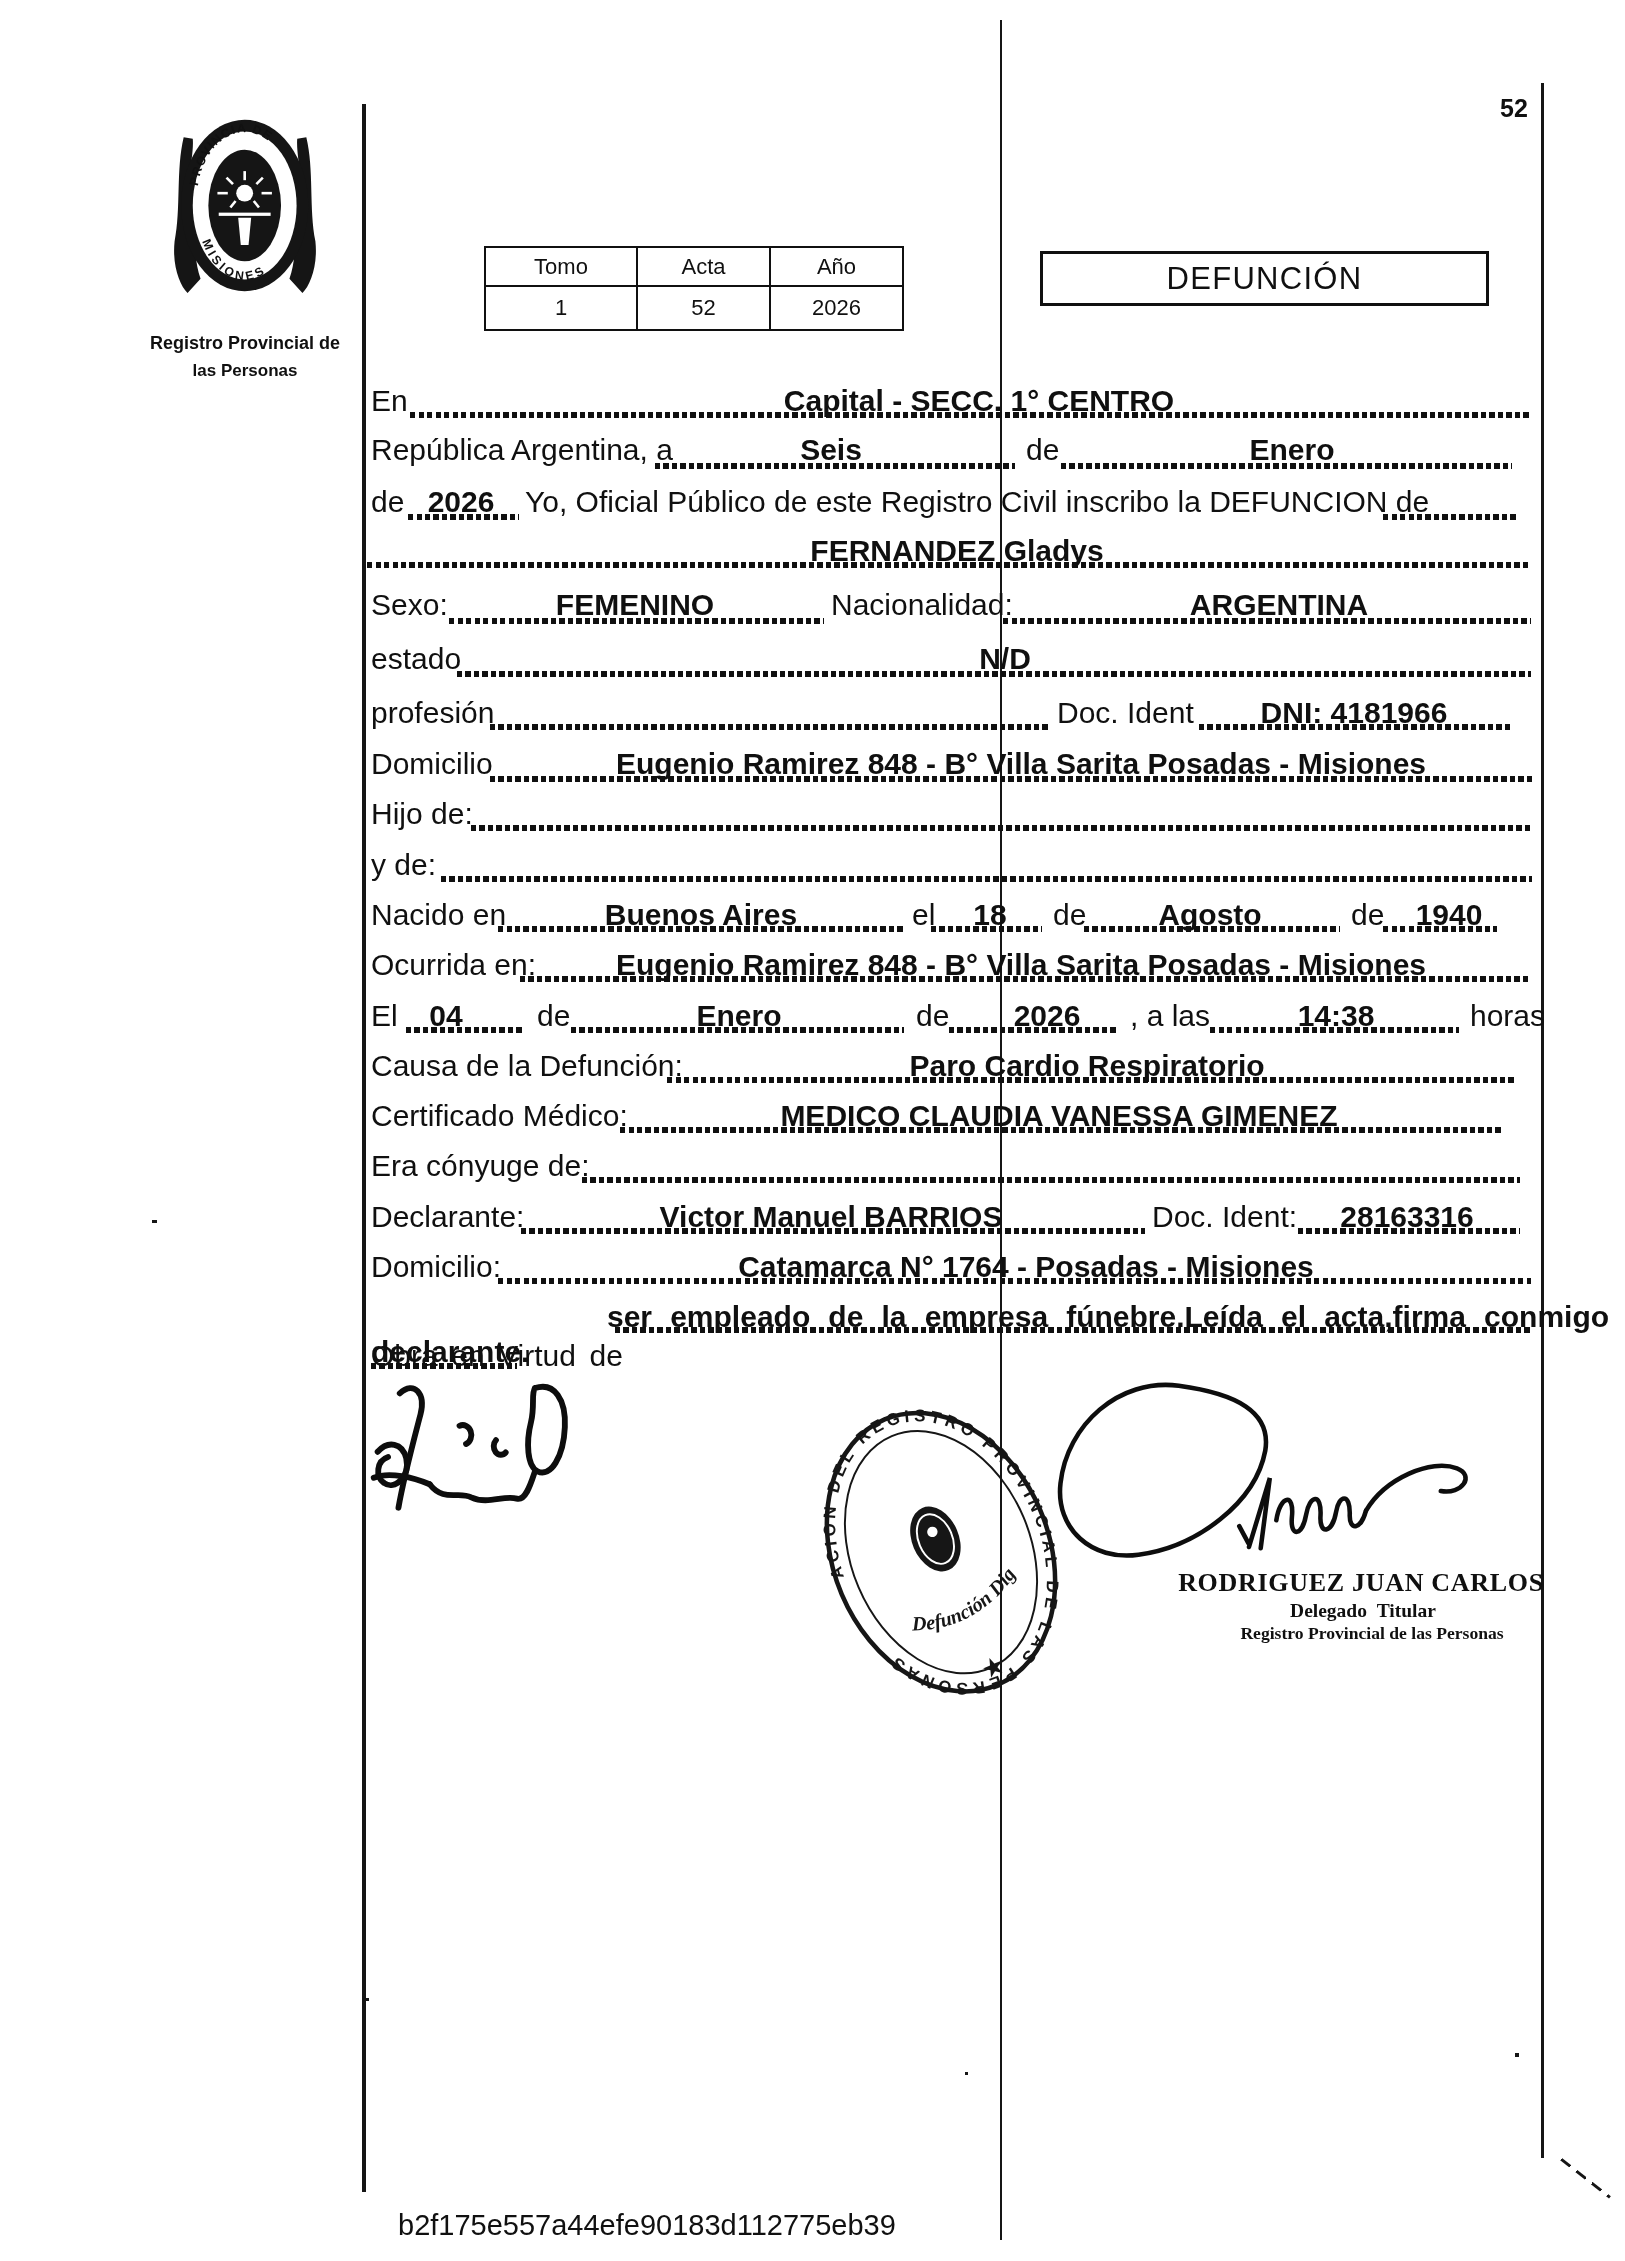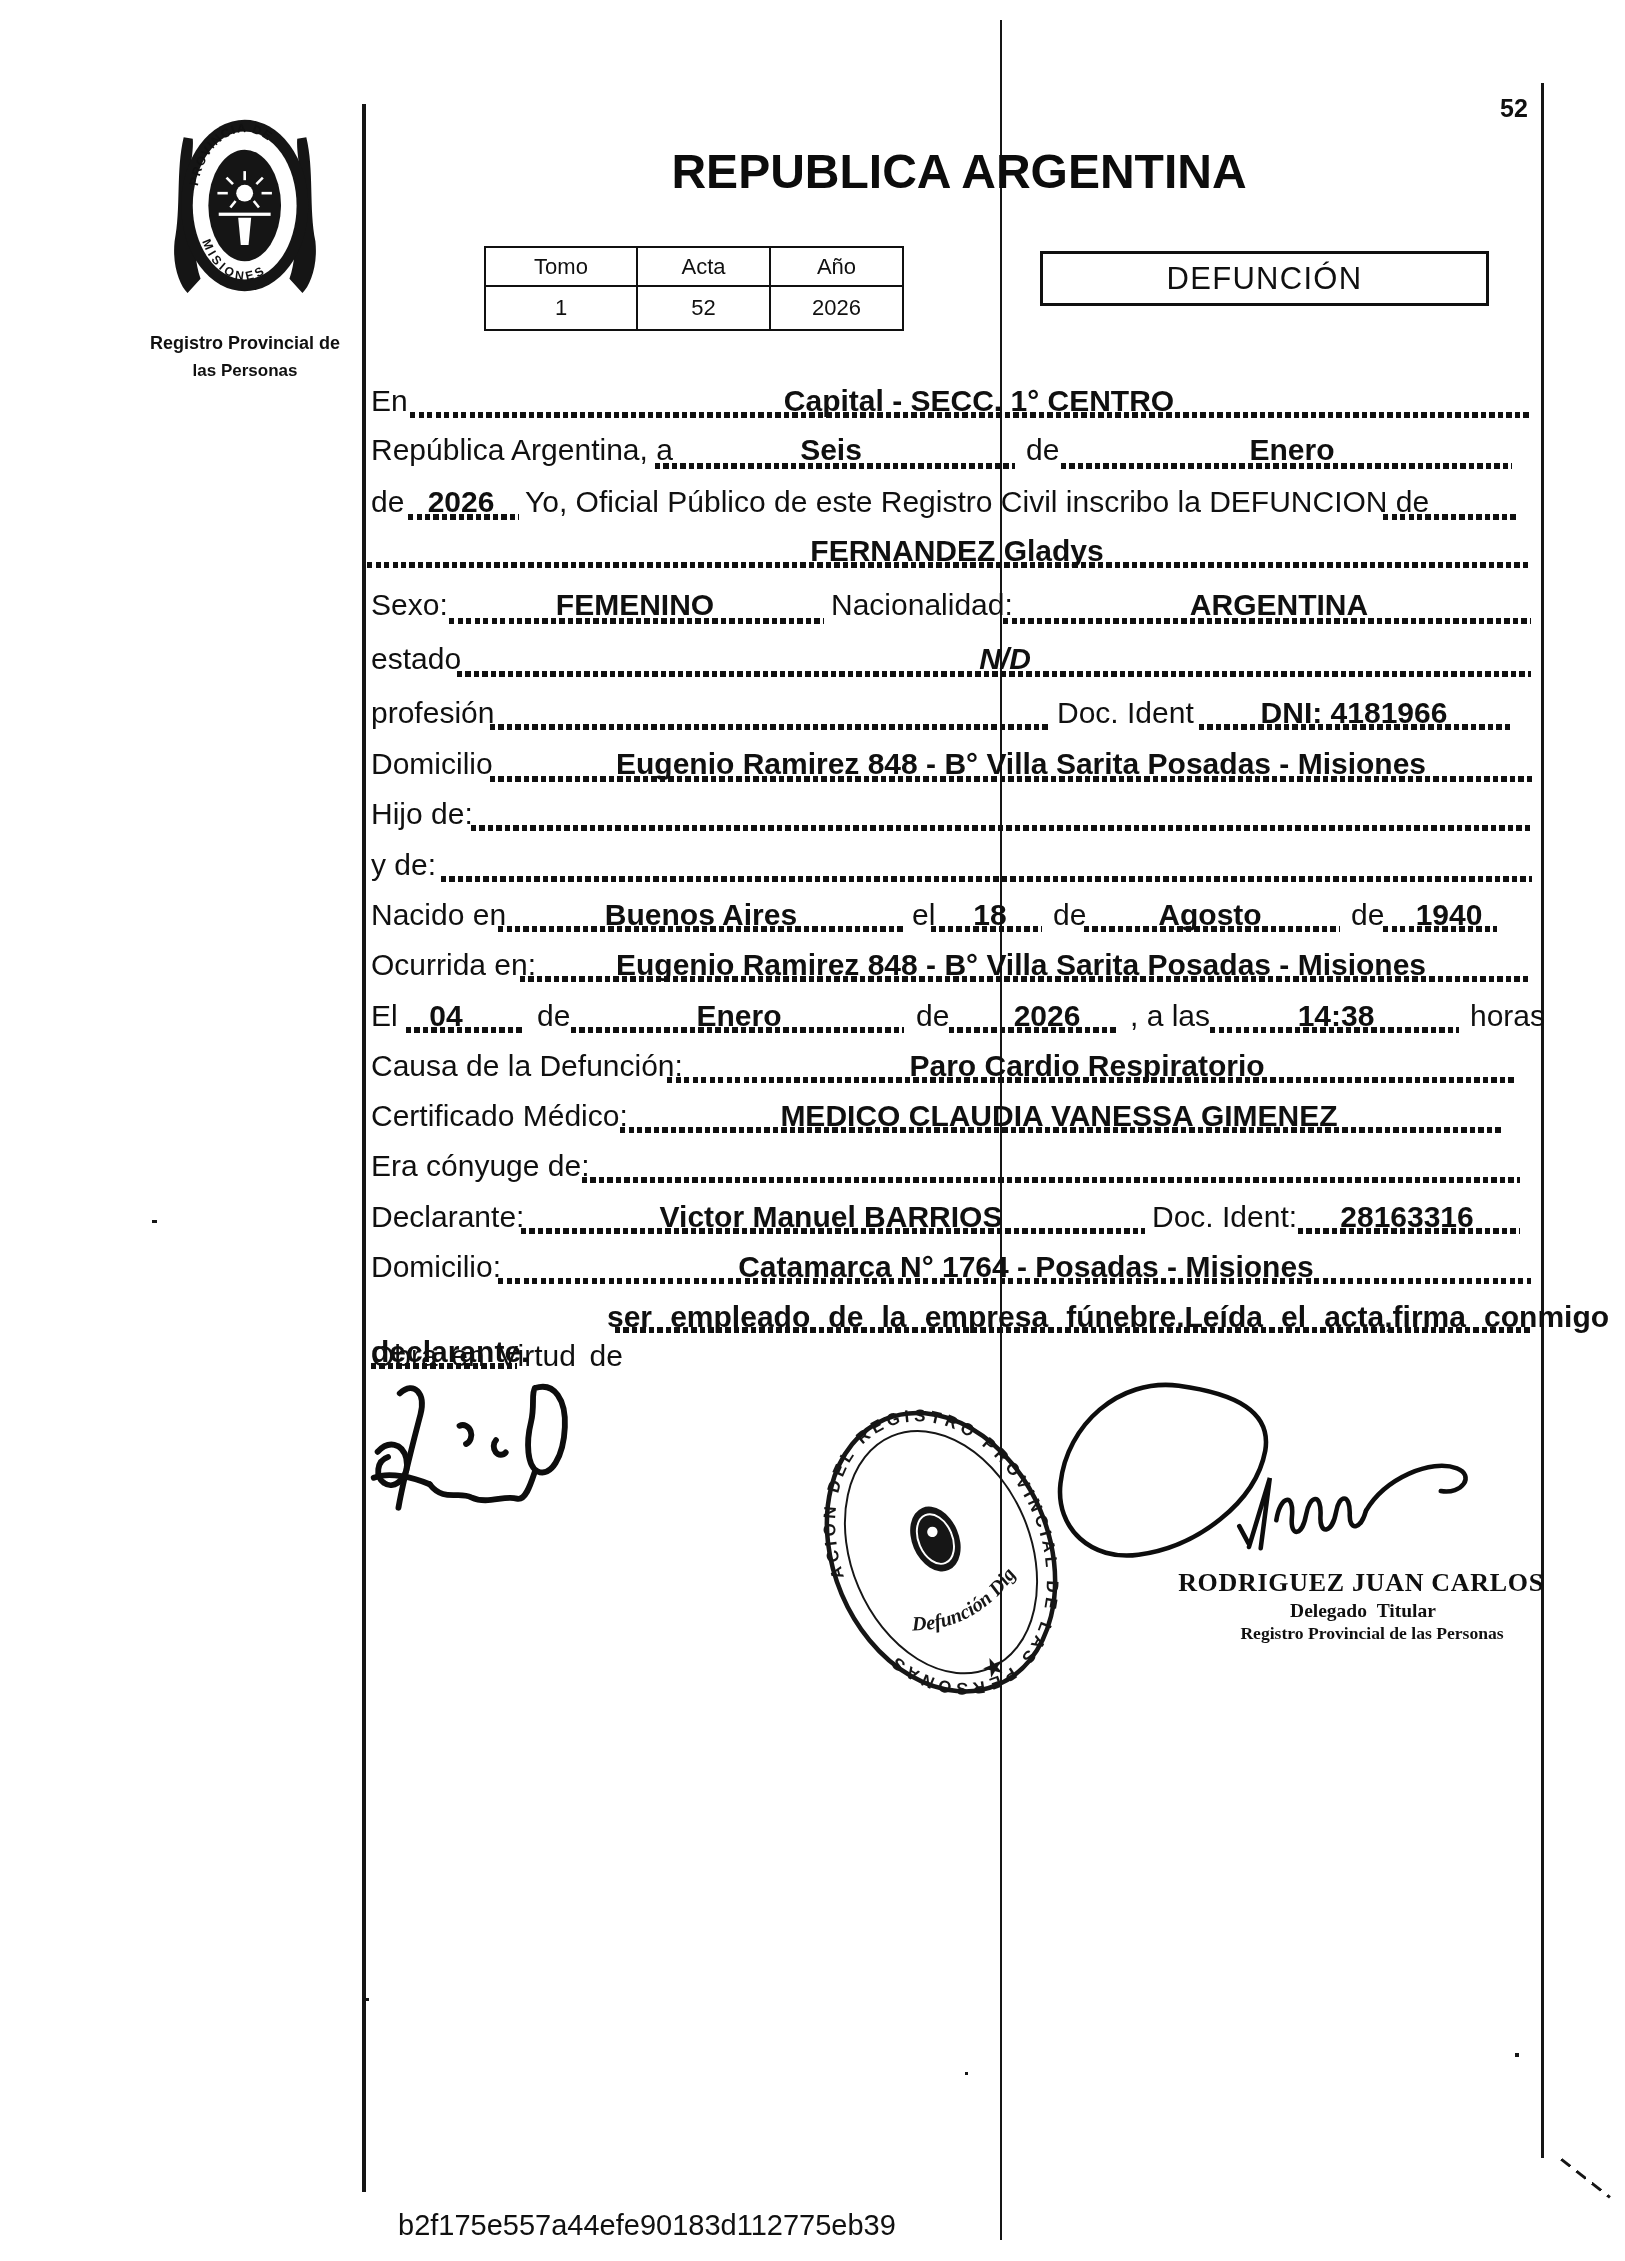--- a/index.html
+++ b/index.html
@@ -65,21 +65,20 @@
     <rect x="72" y="176" width="80" height="5" fill="#ffffff"></rect>
     <polygon points="102,184 122,184 118,226 106,226" fill="#ffffff"></polygon>
     <path id="seal-arc-top" d="M38,158 a74,106 0 0 1 148,0" fill="none"></path>
     <text class="seal-arc"><textPath href="#seal-arc-top" xlink:href="#seal-arc-top" startOffset="8%">PROVINCIA DE</textPath></text>
     <path id="seal-arc-bot" d="M40,176 a72,104 0 0 0 144,0" fill="none"></path>
     <text class="seal-arc" style="letter-spacing:5px;"><textPath href="#seal-arc-bot" xlink:href="#seal-arc-bot" startOffset="16%">MISIONES</textPath></text>
   </svg>
   <div class="t b c" style="left:245px;top:334px;font-size:18px;">Registro Provincial de</div>
   <div class="t b c" style="left:245px;top:362px;font-size:17px;">las Personas</div>
 
-  <div class="title">REPUBLICA ARGENTINA</div>
 
   <table class="acta">
     <tbody>
         <tr class="hrow">
       <td>Tomo</td>
       <td>Acta</td>
       <td>Año</td>
     </tr>
     <tr class="vrow">
       <td>1</td>
@@ -114,21 +113,21 @@
   <div class="dot" style="left:367px;top:562px;width:1164px;"></div>
 
   <div class="t" style="left:371px;top:589px;">Sexo:</div>
   <div class="t b c" style="left:635px;top:589px;">FEMENINO</div>
   <div class="t" style="left:831px;top:589px;">Nacionalidad:</div>
   <div class="t b c" style="left:1279px;top:589px;">ARGENTINA</div>
   <div class="dot" style="left:449px;top:618px;width:375px;"></div>
   <div class="dot" style="left:1003px;top:618px;width:528px;"></div>
 
   <div class="t" style="left:371px;top:643px;">estado</div>
-  <div class="t b c" style="left:1005px;top:643px;font-style:italic;">N/D</div>
+  <div class="t b c" style="left:1005px;top:643px;">N/D</div>
   <div class="dot" style="left:457px;top:671px;width:1074px;"></div>
 
   <div class="t" style="left:371px;top:697px;">profesión</div>
   <div class="t" style="left:1057px;top:697px;">Doc. Ident</div>
   <div class="t b c" style="left:1354px;top:697px;text-align:center;">DNI: 4181966</div>
   <div class="dot" style="left:490px;top:724px;width:559px;"></div>
   <div class="dot" style="left:1199px;top:724px;width:313px;"></div>
 
   <div class="t" style="left:371px;top:748px;">Domicilio</div>
   <div class="t b c" style="left:1021px;top:748px;">Eugenio Ramirez 848 - B° Villa Sarita Posadas - Misiones</div>

